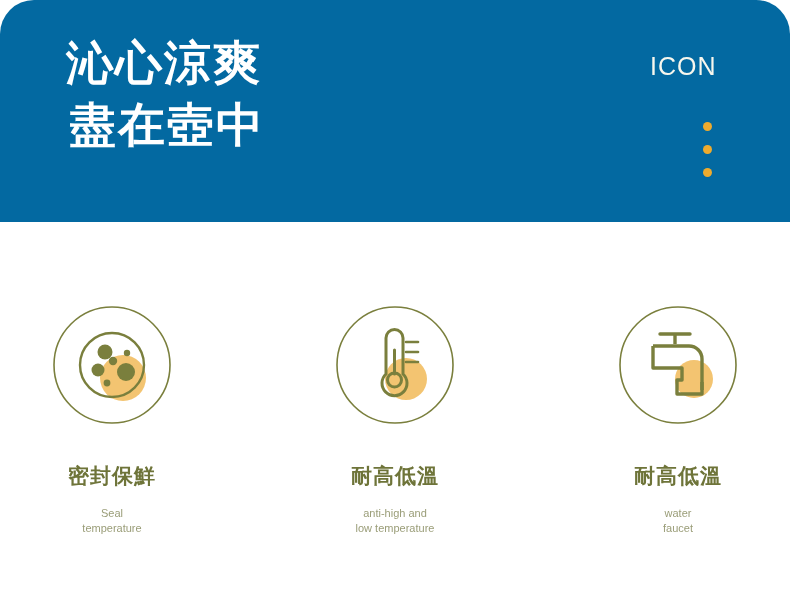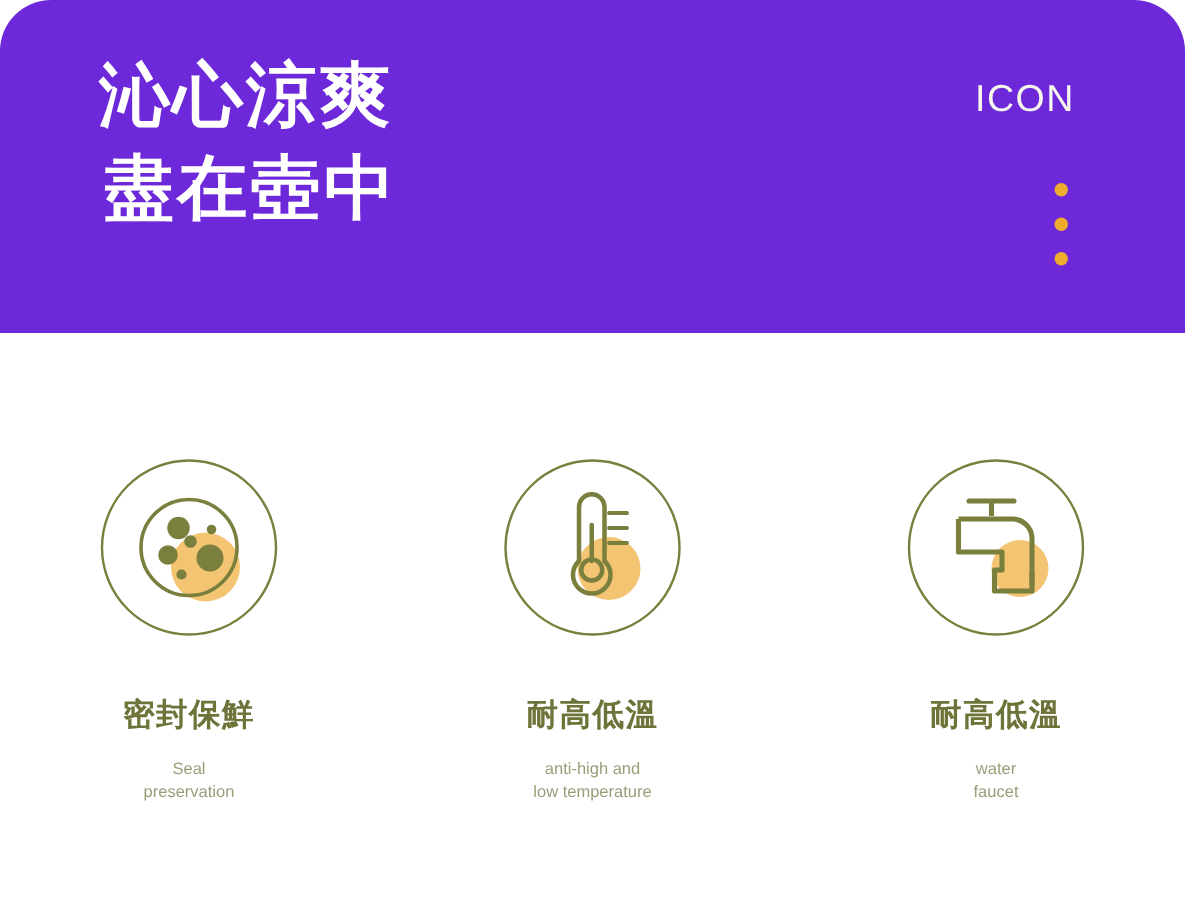--- a/index.html
+++ b/index.html
@@ -18,21 +18,21 @@
     overflow: hidden;
   }
 
   
   .hero {
     position: absolute;
     left: 0;
     top: 0;
     width: 790px;
     height: 222px;
-    background: #6d28d9;
+    background: #0369a1;
     border-top-left-radius: 34px;
     border-top-right-radius: 34px;
     box-sizing: border-box;
   }
   .hero-title {
     position: absolute;
     left: 66px;
     top: 35px;
     color: #ffffff;
     font-weight: bold;
@@ -70,21 +70,21 @@
   }
 
   
   .features {
     position: absolute;
     left: 0;
     top: 290px;
     width: 790px;
     display: flex;
     justify-content: space-between;
-    padding: 0 36px;
+    padding: 0 22px;
     box-sizing: border-box;
   }
   .feature {
     width: 180px;
     display: flex;
     flex-direction: column;
     align-items: center;
   }
   .feature-circle {
     width: 150px;
@@ -140,21 +140,21 @@
           <circle cx="68" cy="62" r="7.5" fill="#7a7f3d"></circle>
           <circle cx="90" cy="63" r="3.2" fill="#7a7f3d"></circle>
           <circle cx="61" cy="80" r="6.5" fill="#7a7f3d"></circle>
           <circle cx="76" cy="71" r="4.2" fill="#7a7f3d"></circle>
           <circle cx="89" cy="82" r="9" fill="#7a7f3d"></circle>
           <circle cx="70" cy="93" r="3.4" fill="#7a7f3d"></circle>
         </svg>
       </div>
       <div class="feature-title">密封保鮮</div>
       <div class="feature-sub">Seal
-preservation</div>
+temperature</div>
     </div>
 
     <div class="feature">
       <div class="feature-circle">
         <svg width="150" height="150" viewBox="0 0 150 150">
           <circle cx="75" cy="75" r="58" fill="none" stroke="#7a7f3d" stroke-width="1.6"></circle>
           <circle cx="86" cy="89" r="21" fill="#f3c471"></circle>
           <path d="M66 84 L66 48 a8.5 8.5 0 0 1 17 0 L83 84 a12.5 12.5 0 1 1 -17 0 Z" fill="none" stroke="#7a7f3d" stroke-width="3"></path>
           <circle cx="74.5" cy="90" r="7" fill="none" stroke="#7a7f3d" stroke-width="3"></circle>
           <line x1="74.5" y1="60" x2="74.5" y2="84" stroke="#7a7f3d" stroke-width="3" stroke-linecap="round"></line>

